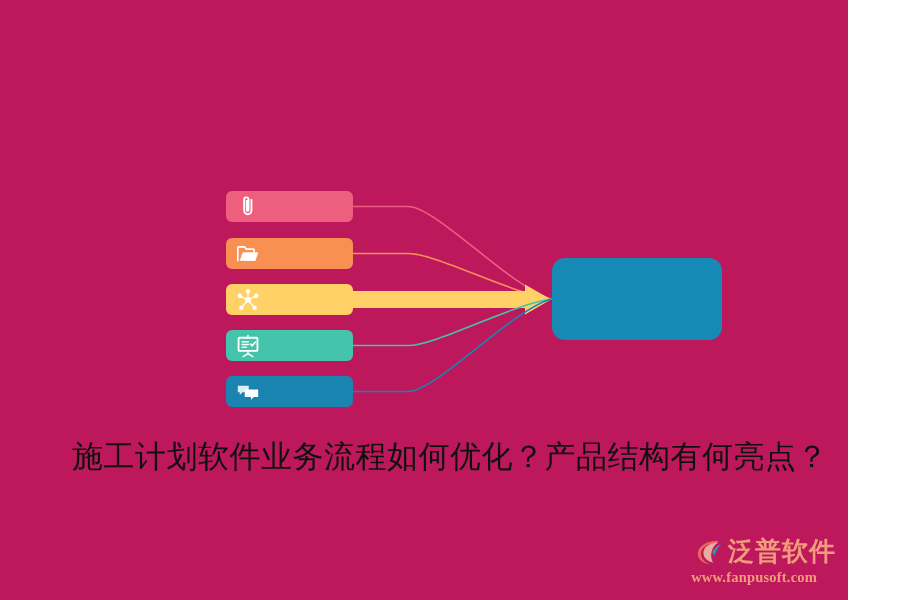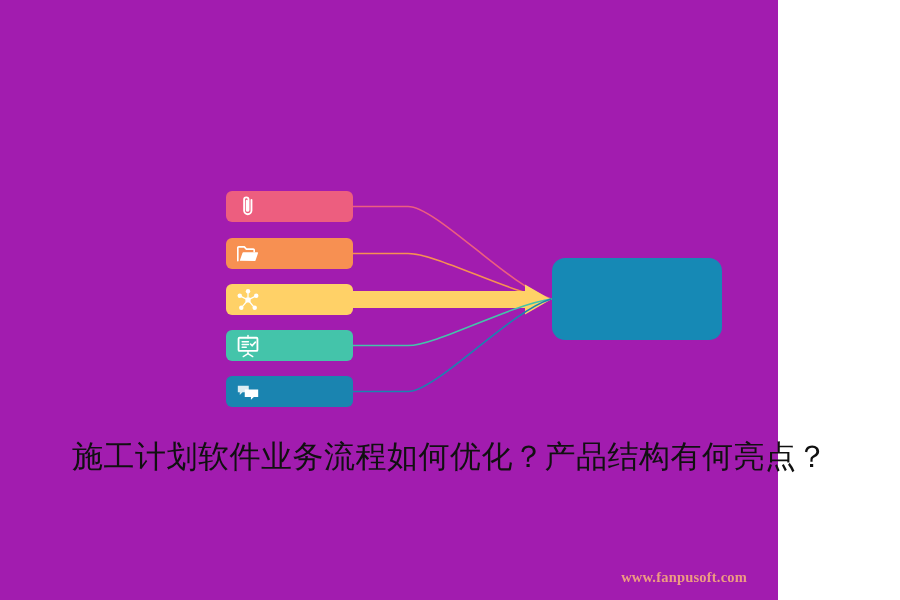--- a/index.html
+++ b/index.html
@@ -8,23 +8,23 @@
   }
   body {
     width: 900px;
     height: 600px;
     background: #ffffff;
     font-family: "Liberation Sans", sans-serif;
     overflow: hidden;
   }
   #stage {
     position: relative;
-    width: 778px;
+    width: 848px;
     height: 600px;
-    background: #a21caf;
+    background: #be185d;
   }
 
   
   #diagram {
     position: absolute;
     left: 0;
     top: 0;
     width: 900px;
     height: 430px;
   }
@@ -208,16 +208,24 @@
     </div>
 
     <div class="hub-box" id="hub" style="left: 552px; top: 258px; width: 170px; height: 82px; background: rgb(22, 137, 181); border-radius: 13px;">
       <span class="hub-label"></span>
     </div>
   </div>
 
   <div id="title">施工计划软件业务流程如何优化？产品结构有何亮点？</div>
 
   <div id="watermark">
+    <div id="wm-row">
+      <svg id="wm-mark" viewBox="0 0 40 40">
+        <path d="M31 6 C16 6 6 14 6 22 C6 30 13 35 21 35 C14 33 10 28 10 22 C10 14 19 9 31 9 Z" fill="#E8705A"></path>
+        <path d="M30 8 C20 9 13 14 13 21 C13 27 18 32 25 33 C23 29 22 25 23 21 C24 15 27 11 31 8 Z" fill="#F2B8A6"></path>
+        <path d="M24 20 C26 16 30 12 35 10 C31 15 28 20 27 25 C26 23 25 21 24 20 Z" fill="#2E9BBF"></path>
+      </svg>
+      <span id="wm-name">泛普软件</span>
+    </div>
     <div id="wm-url">www.fanpusoft.com</div>
   </div>
 
 </div>
 
 </body></html>

